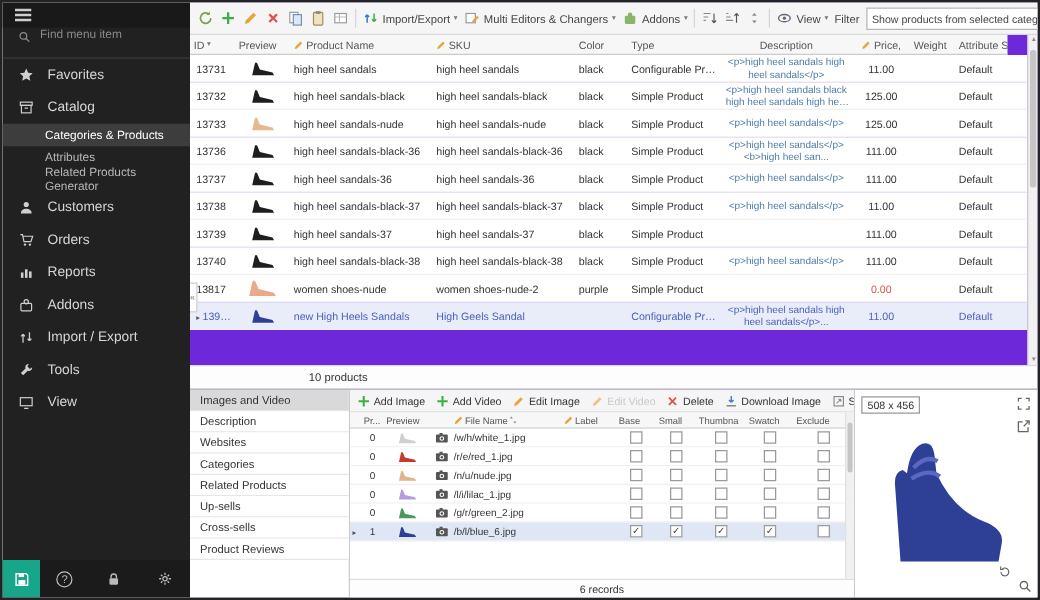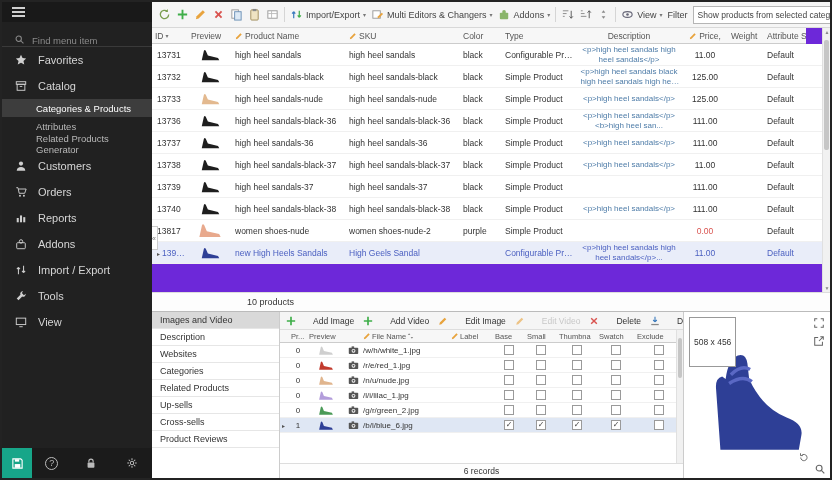--- a/index.html
+++ b/index.html
@@ -4,21 +4,21 @@
 <style>
 *{margin:0;padding:0;box-sizing:border-box}
 html,body{background:#555}
 body{font-family:"Liberation Sans","DejaVu Sans",sans-serif}
 .app{position:relative;width:832px;height:480px;background:#fff;overflow:hidden;border:2px solid #232323}
 
 
 .sidebar{position:absolute;left:0;top:0;width:150px;height:100%;background:#212121;color:#d6d6d6;z-index:5}
 .hamb{height:20px;display:flex;flex-direction:column;justify-content:center;gap:2px;padding-left:10px;background:#191919;cursor:pointer}
 .hamb i{display:block;width:13px;height:2px;background:#cfcfcf}
-.ssearch{height:25px;border-bottom:1px solid #3a3a3a;display:flex;align-items:flex-end;gap:6px;padding:0 10px}
+.ssearch{height:25px;border-bottom:1px solid #3a3a3a;display:flex;align-items:flex-start;gap:6px;padding:0 10px}
 .sinput{background:transparent;border:none;outline:none;color:#bbb;font-size:9.5px;width:100px}
 .sinput::placeholder{color:#8a8a8a}
 .sitem{height:26px;display:flex;align-items:center;gap:10px;padding-left:12px;font-size:11px;cursor:pointer}
 .schild{height:18px;display:flex;align-items:center;padding-left:34px;font-size:9.5px;color:#b8b8b8;cursor:pointer}
 .ssel{background:#3d3d3d;color:#fff}
 .sicon{width:14px;height:14px;display:inline-flex;align-items:center;justify-content:center}
 .sbottom{position:absolute;bottom:0;left:0;width:150px;height:30px;display:flex;align-items:center;background:#1b1b1b}
 .saveb{width:30px;height:30px;background:#17a689;display:flex;align-items:center;justify-content:center}
 .sbicons{flex:1;display:flex;justify-content:space-around;align-items:center}
 .sbico{width:14px;height:14px;display:inline-flex;align-items:center;justify-content:center;color:#bbb;font-size:10px}
@@ -55,38 +55,38 @@
 .varr{position:absolute;left:0;width:8px;font-size:5px;color:#888;text-align:center}
 .collapse{position:absolute;left:-2px;top:224px;width:8px;height:24px;background:#fff;border:1px solid #ccc;display:flex;align-items:center;justify-content:center;font-size:7px;color:#777;cursor:pointer}
 
 
 .bottom{position:absolute;top:309px;left:0;right:0;bottom:0;border-top:1px solid #bbb;display:flex;background:#fff}
 .dtabs{width:128px;border-right:1px solid #ccc}
 .dtab{height:17px;display:flex;align-items:center;padding-left:8px;font-size:9px;color:#333;border-bottom:1px solid #e6e6e6;cursor:pointer;background:#fff}
 .dtab.sel{background:#d9d9d9}
 .ipanel{width:404px;position:relative;border-right:1px solid #ccc}
 .itoolbar{height:18px;background:#f5f5f5;border-bottom:1px solid #ddd;display:flex;align-items:center;gap:9px;padding:0 6px;font-size:8.5px;color:#333;white-space:nowrap;overflow:hidden}
-.ibtn{display:flex;align-items:center;gap:17px;cursor:pointer;flex:none}
+.ibtn{display:flex;align-items:center;gap:3px;cursor:pointer;flex:none}
 .ibtn.dis{color:#aaa;opacity:.6}
 .igrid{--icols:9px 18px 38px 16px 88px 44px 32px 32px 40px 38px 1fr}
 .ihead{display:grid;grid-template-columns:var(--icols);height:13px;background:#f7f7f7;border-bottom:1px solid #ccc;align-items:center;font-size:7.5px;color:#555}
 .ihc{padding:0 2px;display:flex;align-items:center;gap:1px;overflow:hidden;white-space:nowrap}
 .irow{display:grid;grid-template-columns:var(--icols);height:15px;border-bottom:1px solid #f0f0f0;align-items:center;font-size:8px;color:#333;cursor:pointer;background:#fff}
 .irow.sel{background:#dfe7f4}
 .ic{padding:0 2px;overflow:hidden;white-space:nowrap;text-overflow:ellipsis}
 .iprev{display:flex;justify-content:center}
 .cbw{display:flex;justify-content:center}
 .cb{width:10px;height:10px;border:1px solid #9a9a9a;background:#fff;font-size:8px;line-height:8px;text-align:center;color:#444}
 .iscroll{position:absolute;right:0;top:18px;bottom:15px;width:7px;background:#f1f1f1;border-left:1px solid #e0e0e0}
 .ithumb{position:absolute;left:1px;top:8px;width:4px;height:40px;background:#c6c6c6;border-radius:2px}
 .istatus{position:absolute;left:0;right:0;bottom:0;height:15px;border-top:1px solid #ddd;display:flex;align-items:center;justify-content:center;font-size:8.5px;color:#333;background:#fdfdfd}
 
 
 .vpanel{flex:1;position:relative;background:#fff}
-.dims{position:absolute;left:5px;top:5px;border:1px solid #999;background:#fff;font-size:8.5px;color:#333;padding:19px 4px;z-index:2}
+.dims{position:absolute;left:5px;top:5px;border:1px solid #999;background:#fff;font-size:8.5px;color:#333;padding:1px 4px;z-index:2}
 .vico{position:absolute;width:14px;height:14px;display:flex;align-items:center;justify-content:center;cursor:pointer;z-index:2}
 .bigshoe{position:absolute;left:50%;top:54%;transform:translate(-50%,-50%)}
 </style>
 </head>
 <body>
 
 <div class="app">
 
   <aside class="sidebar">
     <div class="hamb">

